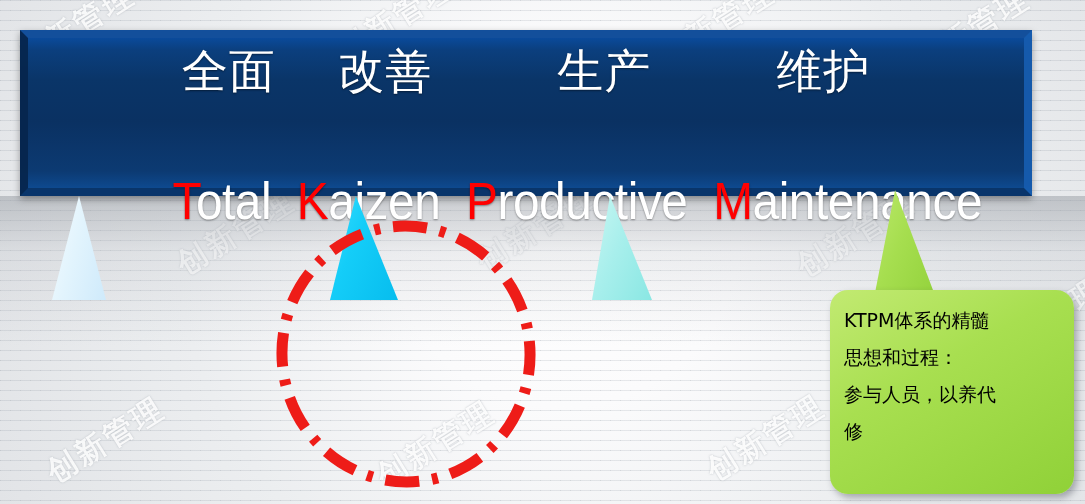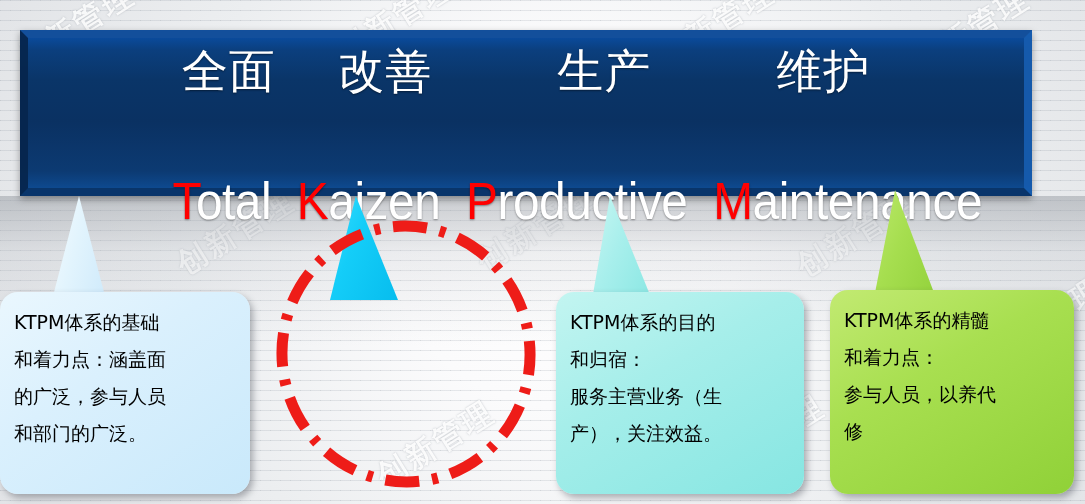--- a/index.html
+++ b/index.html
@@ -241,48 +241,36 @@
     <div id="banner-inner">
       <div id="cn-line">全面    改善        生产        维护</div>
       <div id="en-line">
         <span class="cap">T</span><span>otal</span><span>&nbsp; </span><span class="cap">K</span><span>aizen</span><span>&nbsp; </span><span class="cap">P</span><span>roductive</span><span>&nbsp; </span><span class="cap">M</span><span>aintenance</span>
       </div>
     </div>
   </div>
 
   <div class="callout" id="c1">
     <div class="tipwrap"></div>
-    <div class="body">
-      <div class="txt"><span>KTPM体系的基础</span>
-<span>和着力点：涵盖面</span>
-<span>的广泛，参与人员</span>
-<span>和部门的广泛。</span></div>
-    </div>
   </div>
 
   <div class="callout" id="c2">
     <div class="tipwrap"></div>
     <svg class="ellipse" viewBox="0 0 264 272">
       <ellipse cx="132" cy="136" rx="124" ry="128" fill="none" stroke="#ee1c18" stroke-width="11" stroke-linecap="butt" stroke-dasharray="34 13 6 13" transform="rotate(-6 132 136)"></ellipse>
     </svg>
   </div>
 
   <div class="callout" id="c3">
     <div class="tipwrap"></div>
-    <div class="body">
-      <div class="txt"><span>KTPM体系的目的</span>
-<span>和归宿：</span>
-<span>服务主营业务（生</span>
-<span>产），关注效益。</span></div>
-    </div>
   </div>
 
   <div class="callout" id="c4">
     <div class="tipwrap"></div>
     <div class="body">
       <div class="txt"><span>KTPM体系的精髓</span>
-<span>和着力点：</span>
+<span>思想和过程：</span>
 <span>参与人员，以养代</span>
 <span>修</span></div>
     </div>
   </div>
 
 </div>
 
 </body></html>

